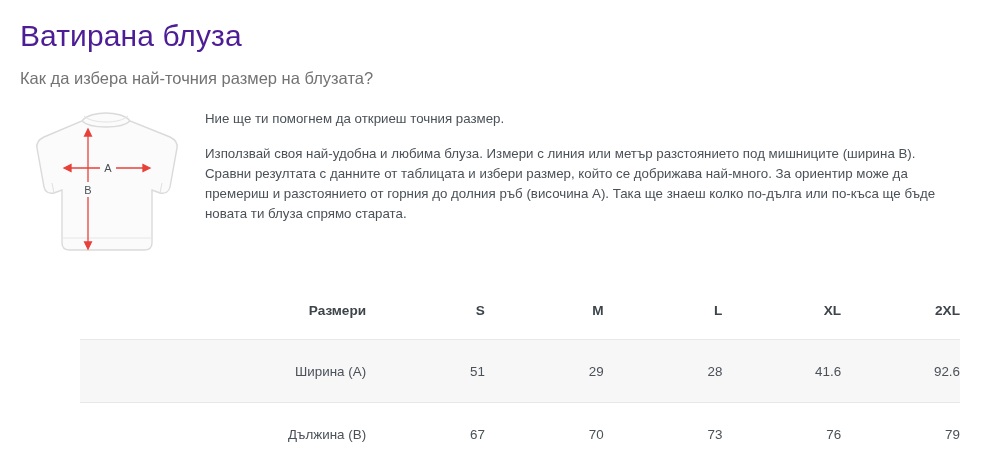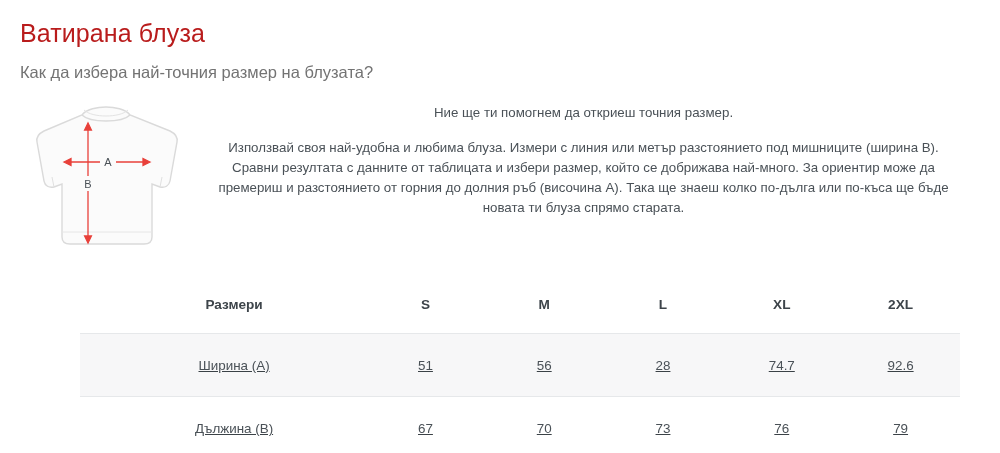--- a/index.html
+++ b/index.html
@@ -15,23 +15,23 @@
     overflow: hidden;
   }
   .page {
     position: relative;
     width: 1000px;
     height: 453px;
     box-sizing: border-box;
     padding: 18px 20px 0 20px;
   }
   .title {
-    font-size: 25px;
+    font-size: 30px;
     font-weight: 400;
-    color: #b91c1c;
+    color: #4c1d95;
     letter-spacing: 0.1px;
     margin: 0 0 14px 0;
     line-height: 1.2;
   }
   .subtitle {
     font-size: 16.5px;
     font-weight: 400;
     color: #737373;
     margin: 0 0 16px 0;
     line-height: 1.3;
@@ -46,21 +46,20 @@
     flex: 0 0 185px;
     padding-top: 2px;
   }
   .figure svg {
     display: block;
   }
   .intro-text {
     flex: 1 1 auto;
     padding-top: 4px;
     padding-right: 18px;
-    text-align: center;
   }
   .intro-text p {
     margin: 0 0 14px 0;
     font-size: 13.3px;
     line-height: 1.52;
     color: #4a5157;
   }
   .intro-text p:last-child {
     margin-bottom: 0;
   }
@@ -69,40 +68,39 @@
     padding-left: 60px;
     padding-right: 20px;
   }
   table.size-table {
     width: 100%;
     border-collapse: collapse;
     table-layout: fixed;
   }
   table.size-table th,
   table.size-table td {
-    text-align: center;
+    text-align: right;
     font-weight: 400;
     font-size: 13.4px;
     padding: 0;
     height: 62px;
     vertical-align: middle;
     color: #4a5157;
   }
   table.size-table thead th {
     font-weight: bold;
     color: #3d444a;
     font-size: 13.6px;
     height: 58px;
   }
   table.size-table thead tr {
     border-bottom: 1px solid #e6e8ea;
   }
   table.size-table tbody tr {
     border-bottom: 1px solid #e6e8ea;
-    text-decoration: underline;
   }
   table.size-table tbody tr:nth-child(odd) {
     background: #f7f7f8;
   }
   table.size-table tbody tr:nth-child(even) {
     background: #ffffff;
   }
   .col-label { width: 255px; padding-left: 22px !important; }
   .col-val   { width: 115px; }
   td.col-label, th.col-label { padding-left: 22px !important; }
@@ -171,23 +169,23 @@
           <th class="col-val">M</th>
           <th class="col-val">L</th>
           <th class="col-val">XL</th>
           <th class="col-val">2XL</th>
         </tr>
       </thead>
       <tbody>
         <tr>
           <td class="col-label">Ширина (A)</td>
           <td class="col-val val-cell">51</td>
-          <td class="col-val val-cell">56</td>
+          <td class="col-val val-cell">29</td>
           <td class="col-val val-cell">28</td>
-          <td class="col-val val-cell">74.7</td>
+          <td class="col-val val-cell">41.6</td>
           <td class="col-val val-cell">92.6</td>
         </tr>
         <tr>
           <td class="col-label">Дължина (B)</td>
           <td class="col-val val-cell">67</td>
           <td class="col-val val-cell">70</td>
           <td class="col-val val-cell">73</td>
           <td class="col-val val-cell">76</td>
           <td class="col-val val-cell">79</td>
         </tr>

